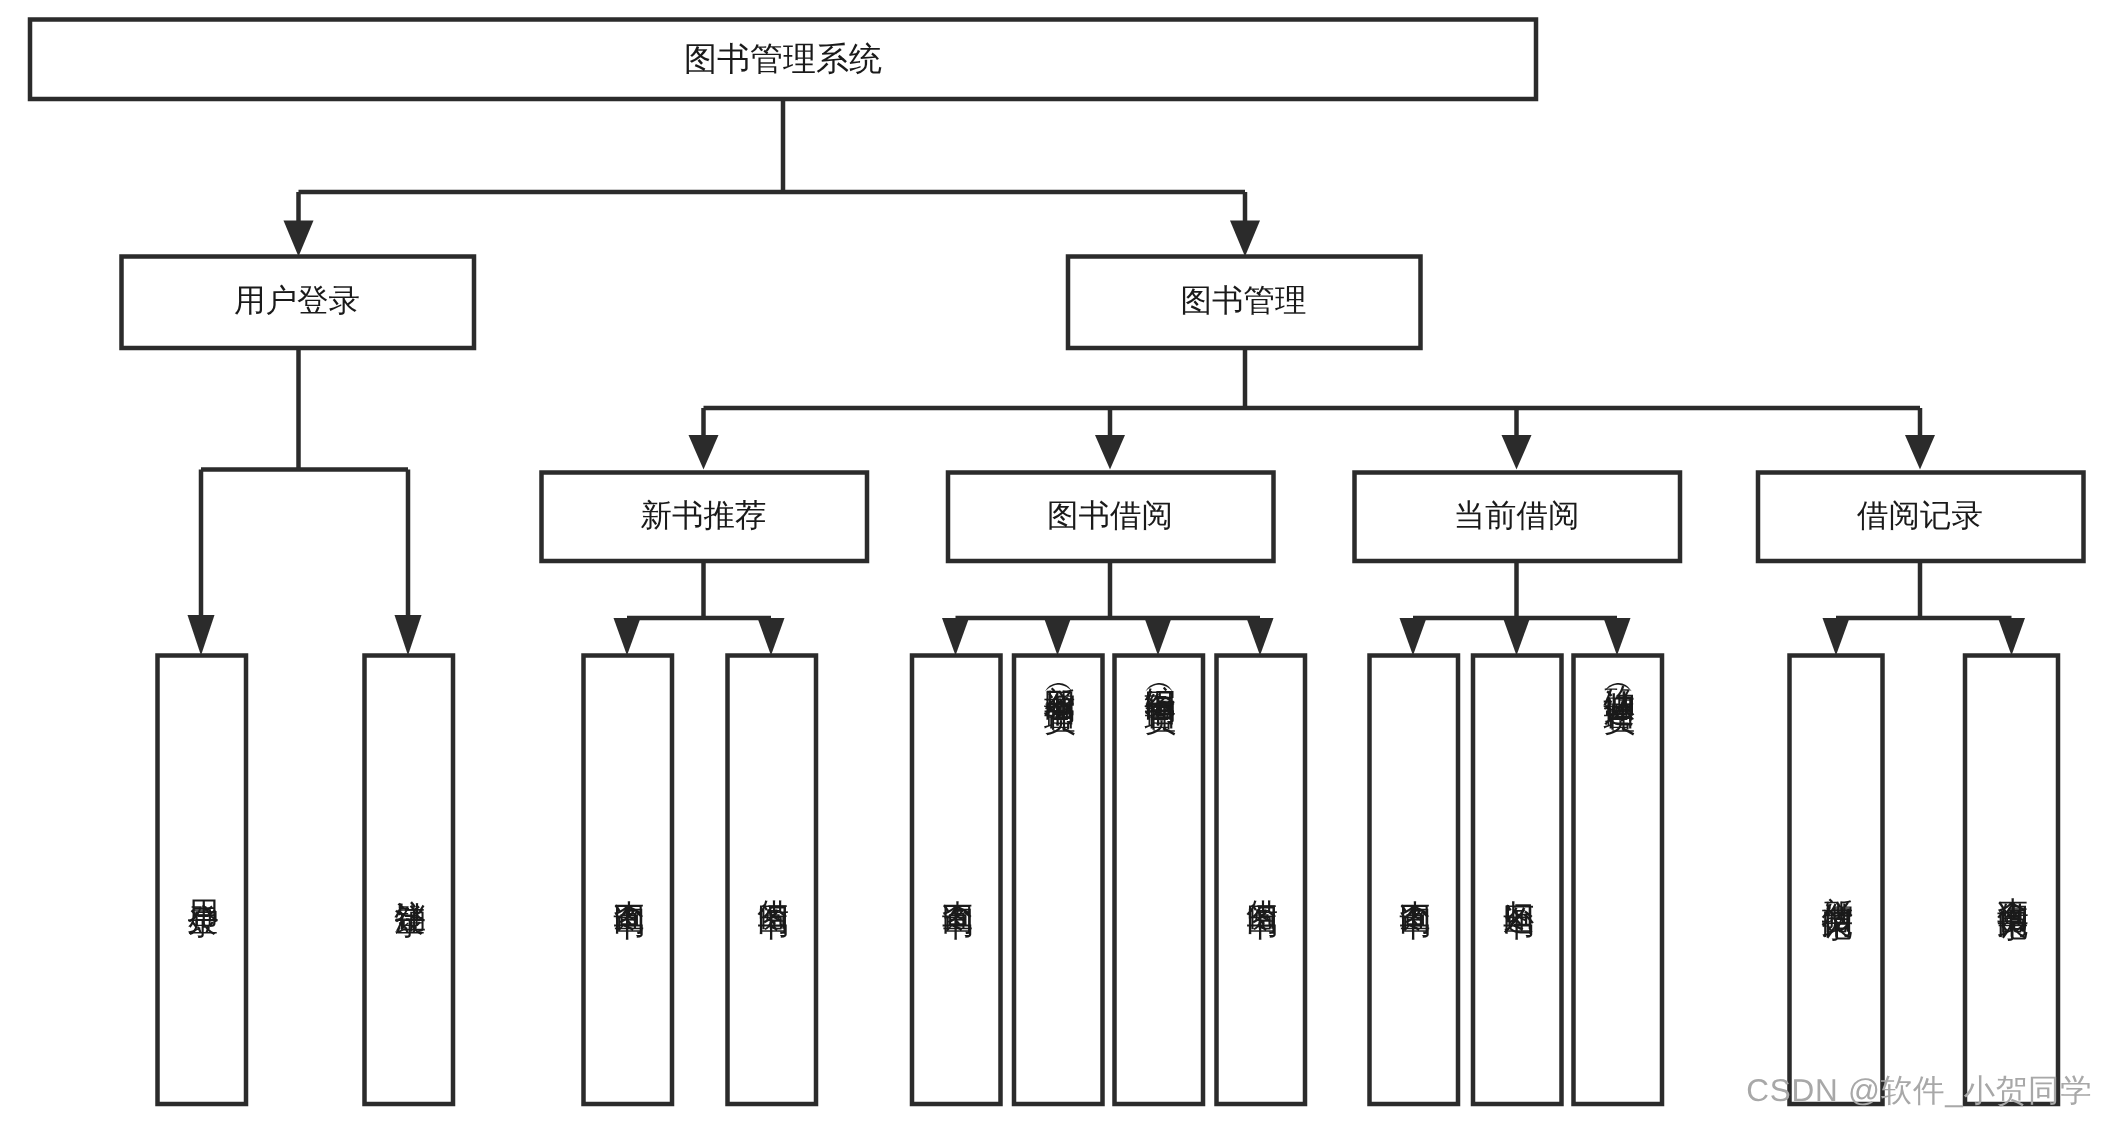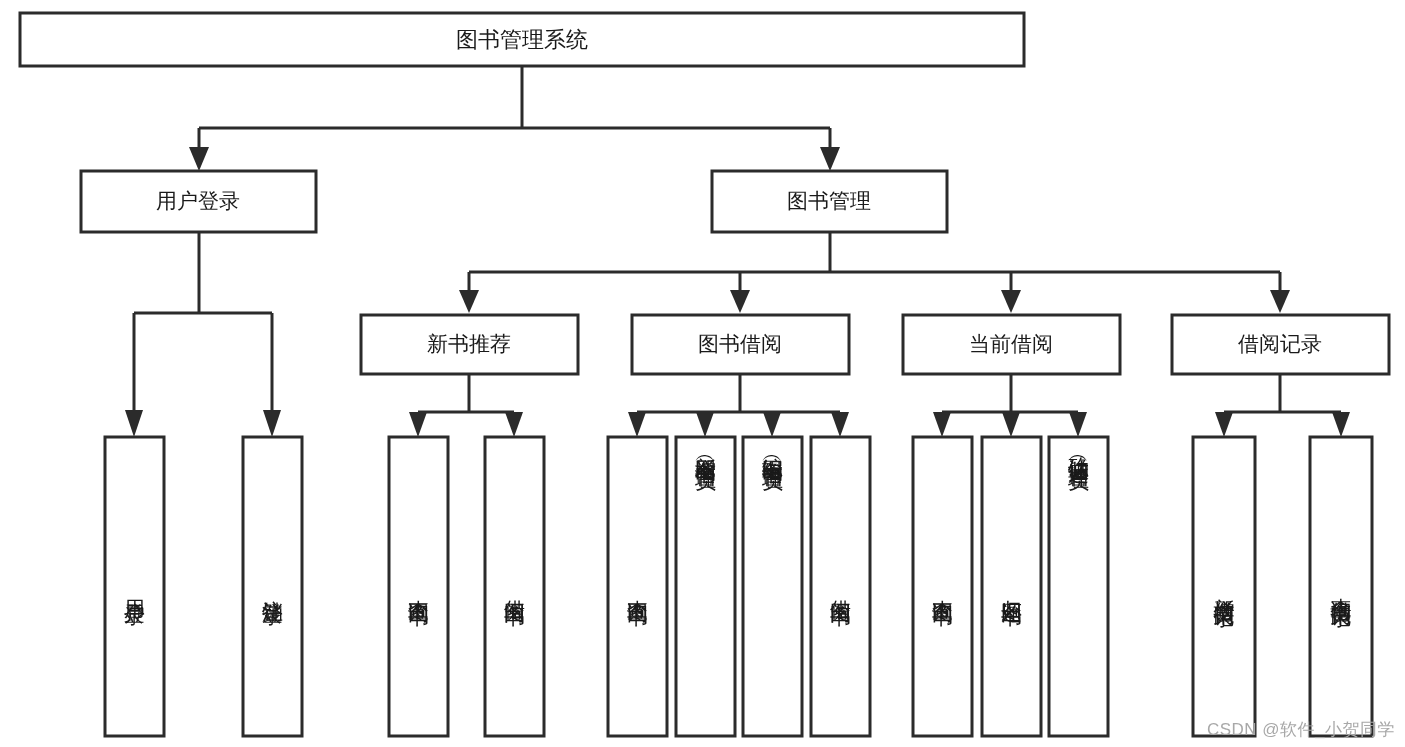--- a/index.html
+++ b/index.html
@@ -71,21 +71,21 @@
     color: #1a1a1a;
     letter-spacing: 2px;
     white-space: nowrap;
     text-align: center;
   }
   .watermark {
     position: absolute;
     right: 10px;
     bottom: 6px;
     font-family: "Liberation Sans", "DejaVu Sans", sans-serif;
-    font-size: 17px;
+    font-size: 21px;
     color: #a8a8a8;
     letter-spacing: 0.5px;
     white-space: nowrap;
   }
 </style>
 </head>
 <body>
 
 <div id="diagram-root">
 

